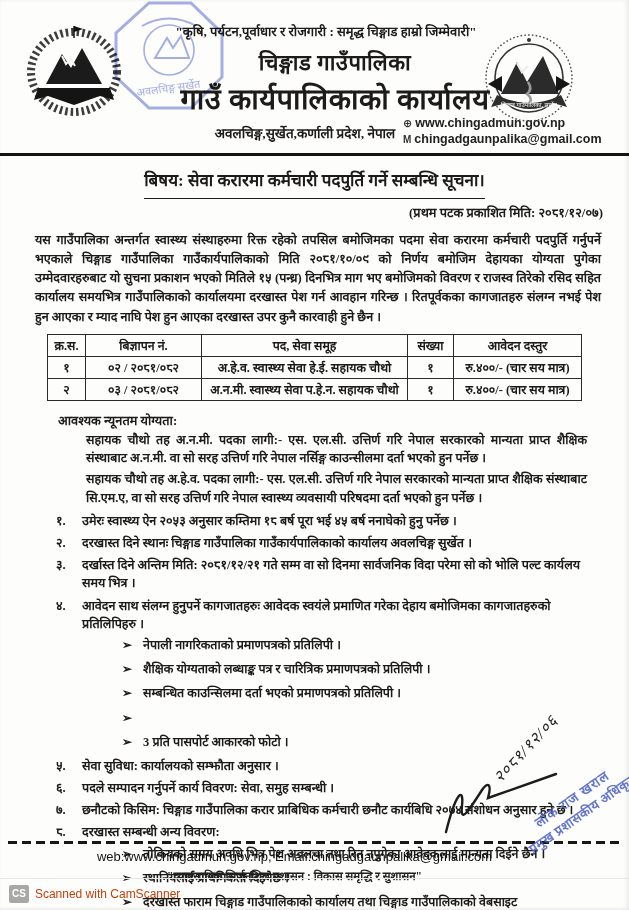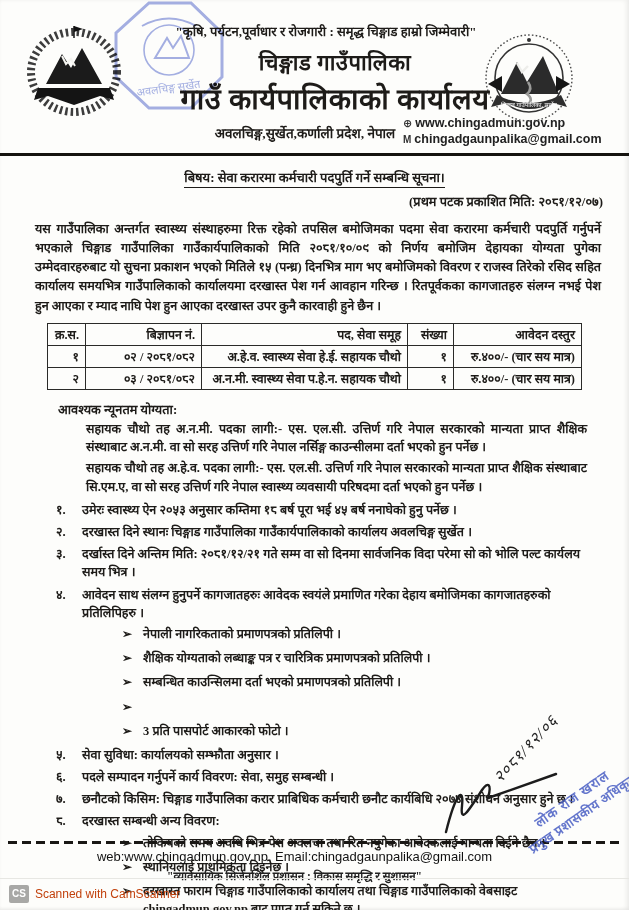--- a/index.html
+++ b/index.html
@@ -18,27 +18,27 @@
   .slogan{font-size:13px;font-weight:bold;white-space:nowrap;margin-left:-18px;}
   .muni{font-size:22px;font-weight:bold;margin-top:6px;letter-spacing:.5px;}
   .office{font-size:29px;font-weight:bold;margin-top:2px;letter-spacing:.5px;}
   .address{font-size:13.5px;font-weight:bold;margin-top:7px;margin-left:-60px;}
   .contact{position:absolute;right:8px;top:115px;width:218px;text-align:left;font-family:"Liberation Sans","DejaVu Sans",sans-serif;font-weight:bold;font-size:12.5px;line-height:1.3;color:#222;}
   .contact .row{display:flex;align-items:center;gap:3px;}
   .g-icon{font-size:11px;color:#333;}
   .m-icon{font-size:10px;font-weight:bold;color:#333;}
   
   .subject-wrap{text-align:center;margin-top:12px;}
-  .subject{display:inline-block;font-size:13px;font-weight:bold;border-bottom:1.6px solid #1d1b18;padding-bottom:1px;}
+  .subject{display:inline-block;font-size:17px;font-weight:bold;border-bottom:1.6px solid #1d1b18;padding-bottom:7px;}
   .published{text-align:right;margin:4px 26px 0 0;font-size:12.8px;font-weight:bold;}
   
   .body-par{margin:10px 28px 0 35px;font-size:12.6px;font-weight:600;line-height:1.52;text-align:justify;}
   
   table.vac{border-collapse:collapse;margin:7px 0 10px 47px;font-size:12.4px;font-weight:600;}
-  table.vac th,table.vac td{border:1.4px solid #2a2a28;padding:2px 6px;text-align:right;vertical-align:middle;}
+  table.vac th,table.vac td{border:1.4px solid #2a2a28;padding:2px 6px;text-align:center;vertical-align:middle;}
   table.vac th{font-weight:bold;}
   col.c0{width:38px}col.c1{width:116px}col.c2{width:206px}col.c3{width:46px}col.c4{width:128px}
   
   .qual-head{margin:4px 0 2px 58px;font-size:12.8px;font-weight:bold;}
   .qual-par{margin:2px 42px 2px 86px;font-size:12.5px;font-weight:600;line-height:1.5;text-align:justify;}
   
   .item{display:flex;margin:4px 26px 3px 56px;font-size:12.6px;font-weight:600;line-height:1.45;gap:11px;}
   .item .no{min-width:15px;}
   .bullet{display:flex;margin:3px 40px 6px 122px;font-size:12.5px;font-weight:600;line-height:1.45;gap:11px;}
   .arrow{font-size:12px;line-height:1.5;}

